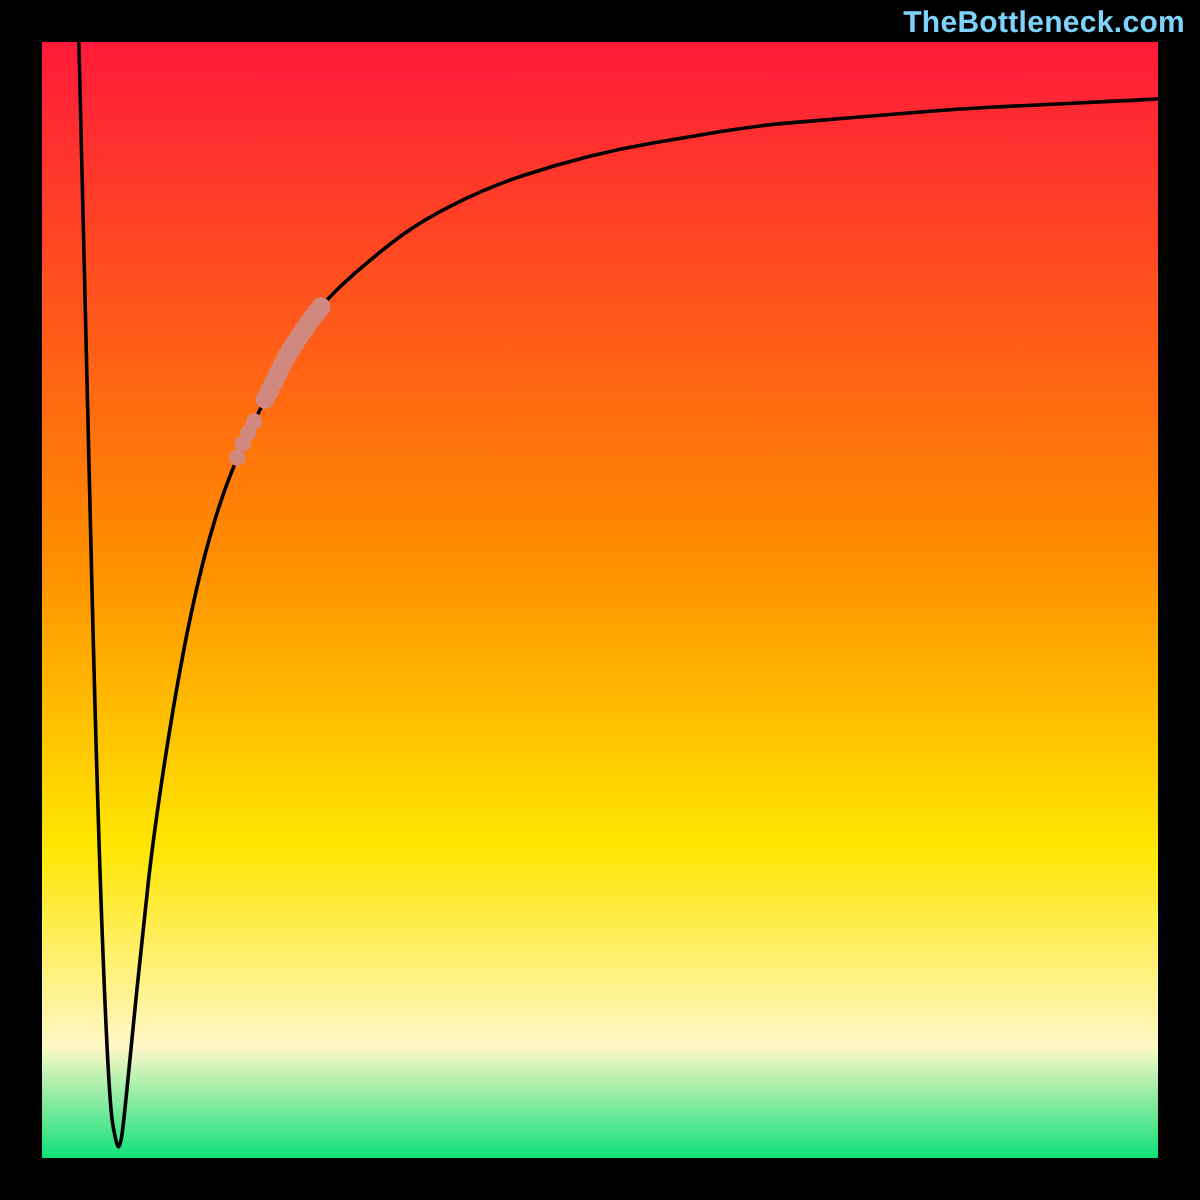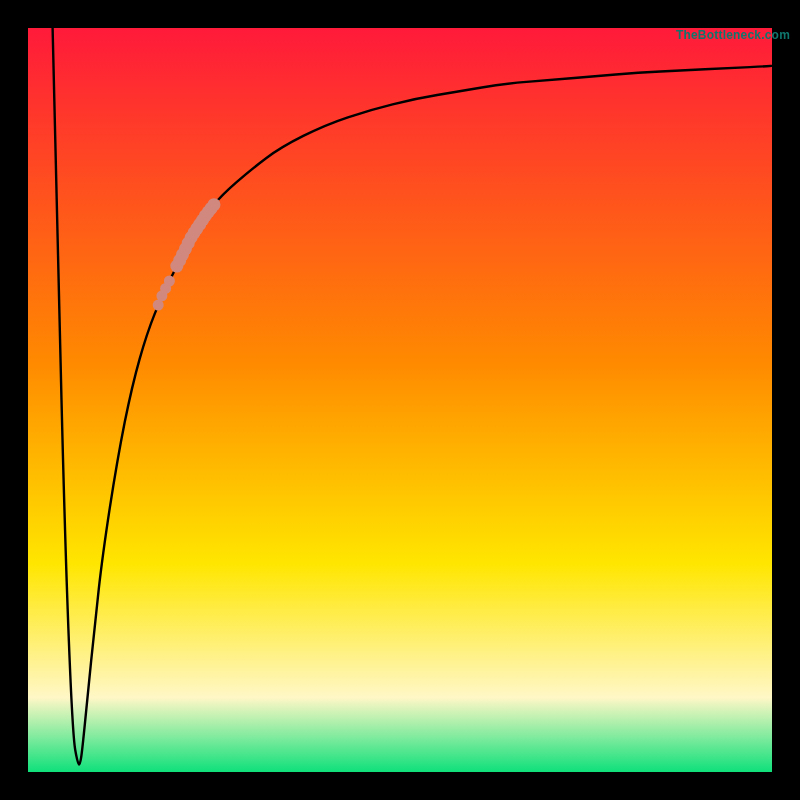--- a/index.html
+++ b/index.html
@@ -12,27 +12,26 @@
   }
   .stage {
     position: relative;
     width: 800px;
     height: 800px;
   }
   .watermark {
     position: absolute;
     top: 4px;
     right: 10px;
-    color: #0f766e;
+    color: #7dd3fc;
     font-family: Arial, Helvetica, sans-serif;
-    font-size: 12px;
+    font-size: 20px;
     font-weight: 600;
     letter-spacing: 0.2px;
     user-select: none;
-    margin-top: 24px;
   }
   svg.plot {
     position: absolute;
     top: 0;
     left: 0;
     width: 800px;
     height: 800px;
     display: block;
   }
 </style>

